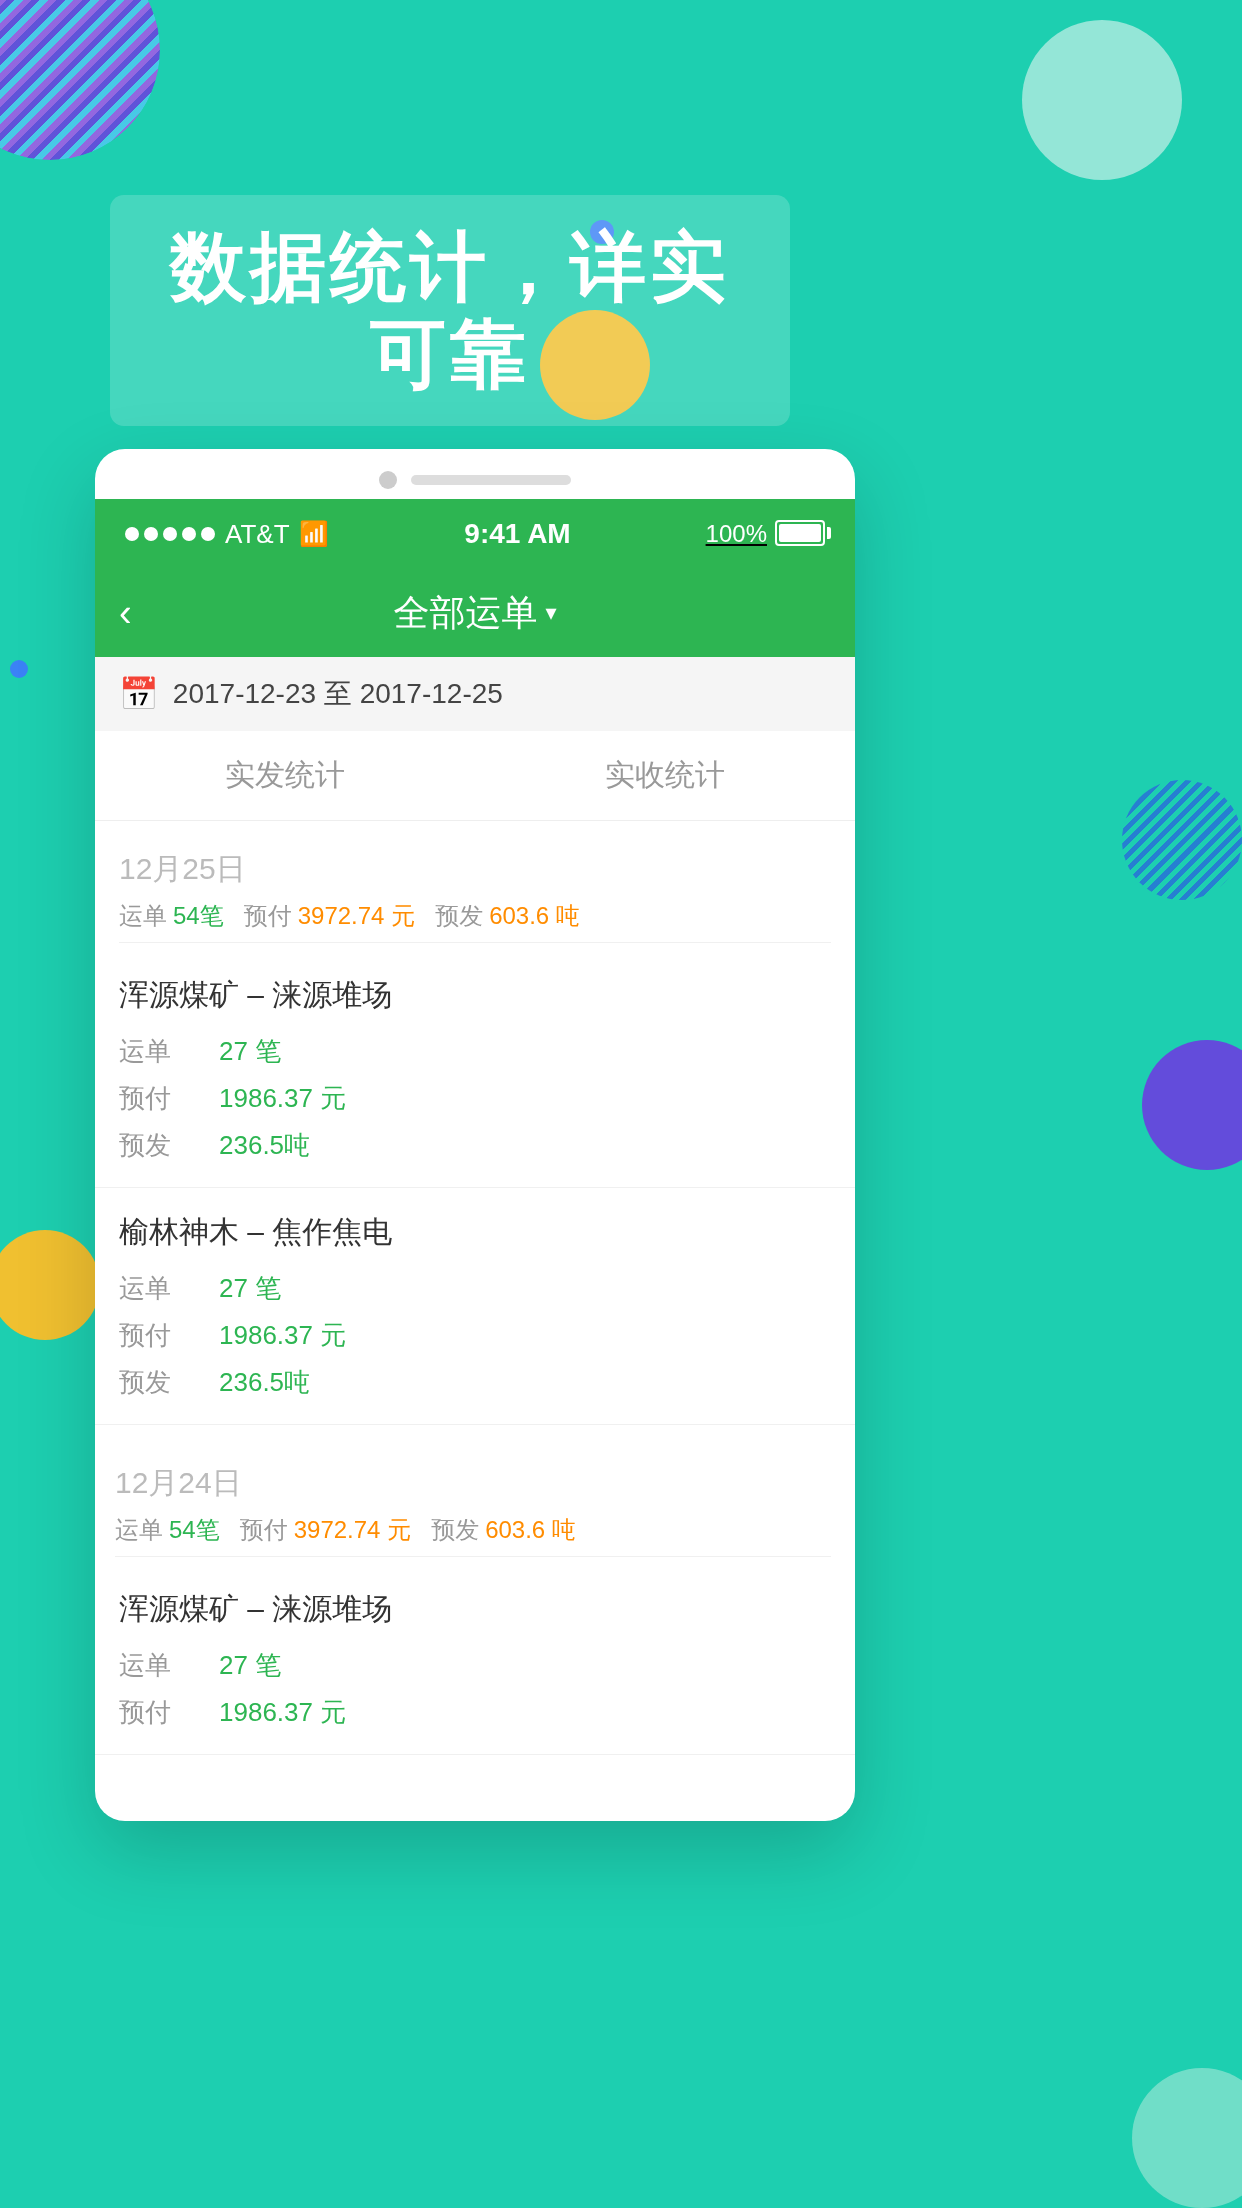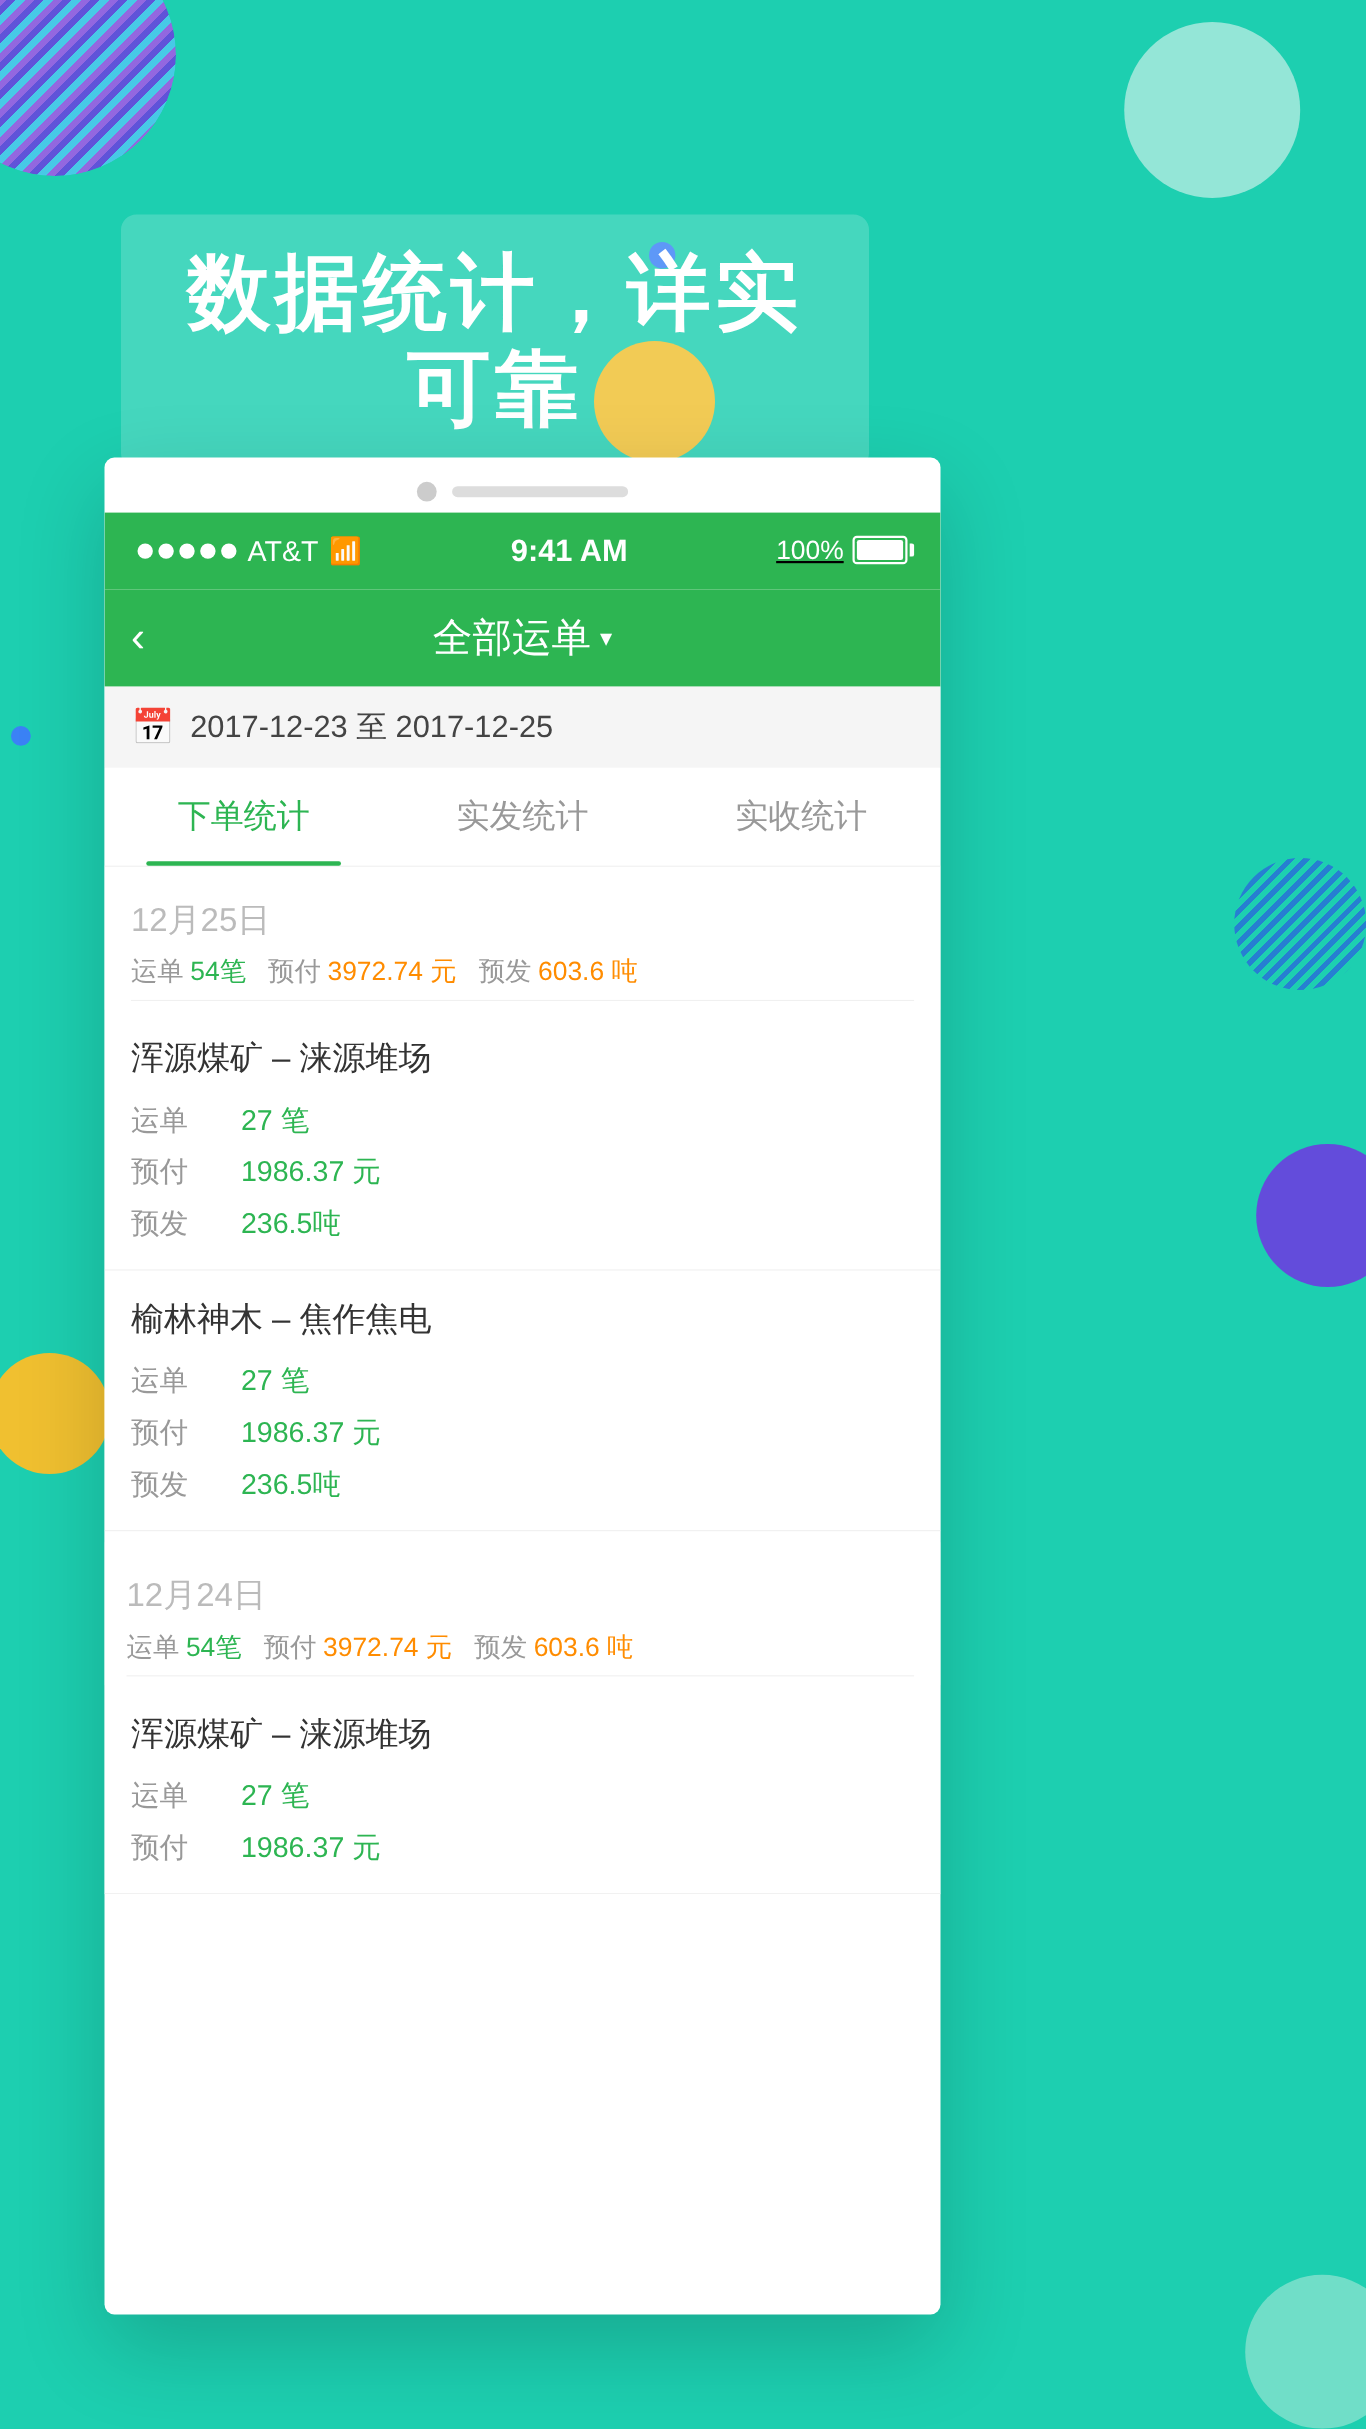--- a/index.html
+++ b/index.html
@@ -132,26 +132,26 @@
       font-size: 76px;
       font-weight: 600;
       color: white;
       letter-spacing: 4px;
       line-height: 1.15;
     }
 
     
     .phone-mockup {
       position: absolute;
-      top: 416px;
+      top: 449px;
       left: 95px;
       width: 760px;
-      height: 1688px;
-      background: white;
-      border-radius: 9px;
+      height: 1372px;
+      background: white;
+      border-radius: 30px;
       box-shadow: 0 30px 80px rgba(0,0,0,0.18);
       overflow: hidden;
     }
 
     
     .phone-top {
       display: flex;
       justify-content: center;
       align-items: center;
       padding-top: 22px;
@@ -481,23 +481,20 @@
       <span class="nav-arrow">▾</span>
     </div>
   </div>
 
   <div class="date-filter">
     <span class="calendar-icon">📅</span>
     <span class="date-text">2017-12-23 至  2017-12-25</span>
   </div>
 
   <div class="tabs">
-    <div class="tab active">
-      <span>下单统计</span>
-    </div>
     <div class="tab">
       <span>实发统计</span>
     </div>
     <div class="tab">
       <span>实收统计</span>
     </div>
   </div>
 
   <div class="content">
 

